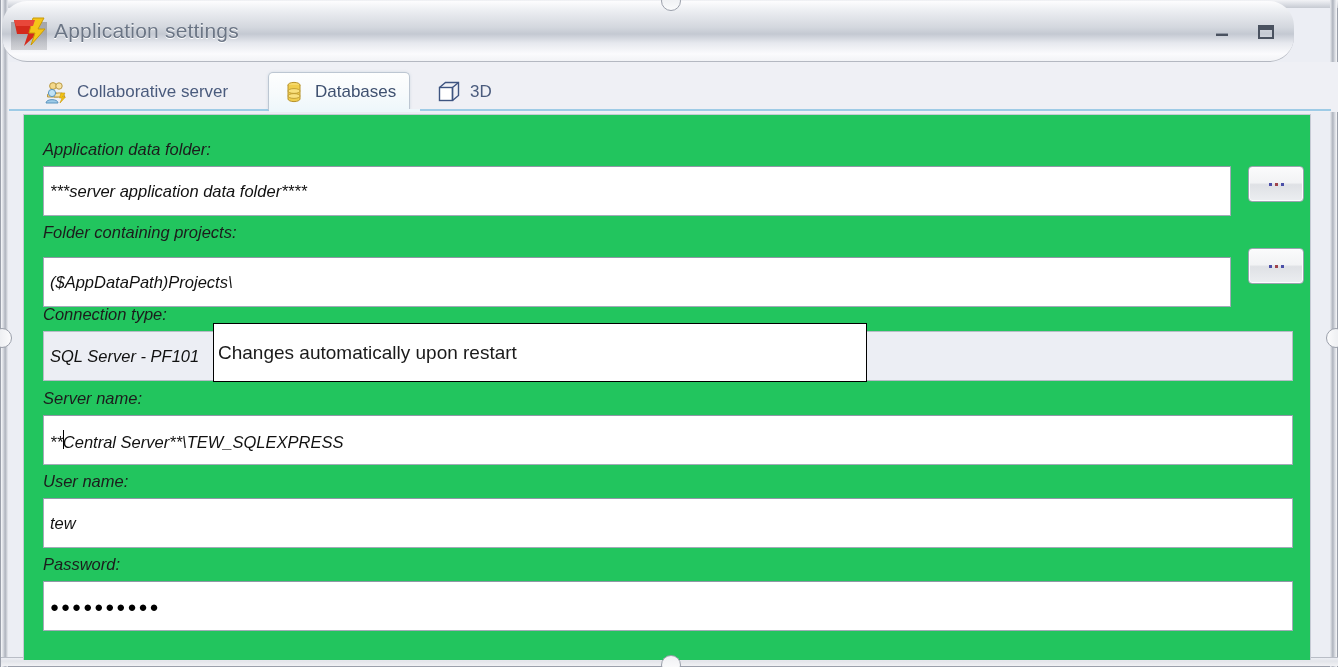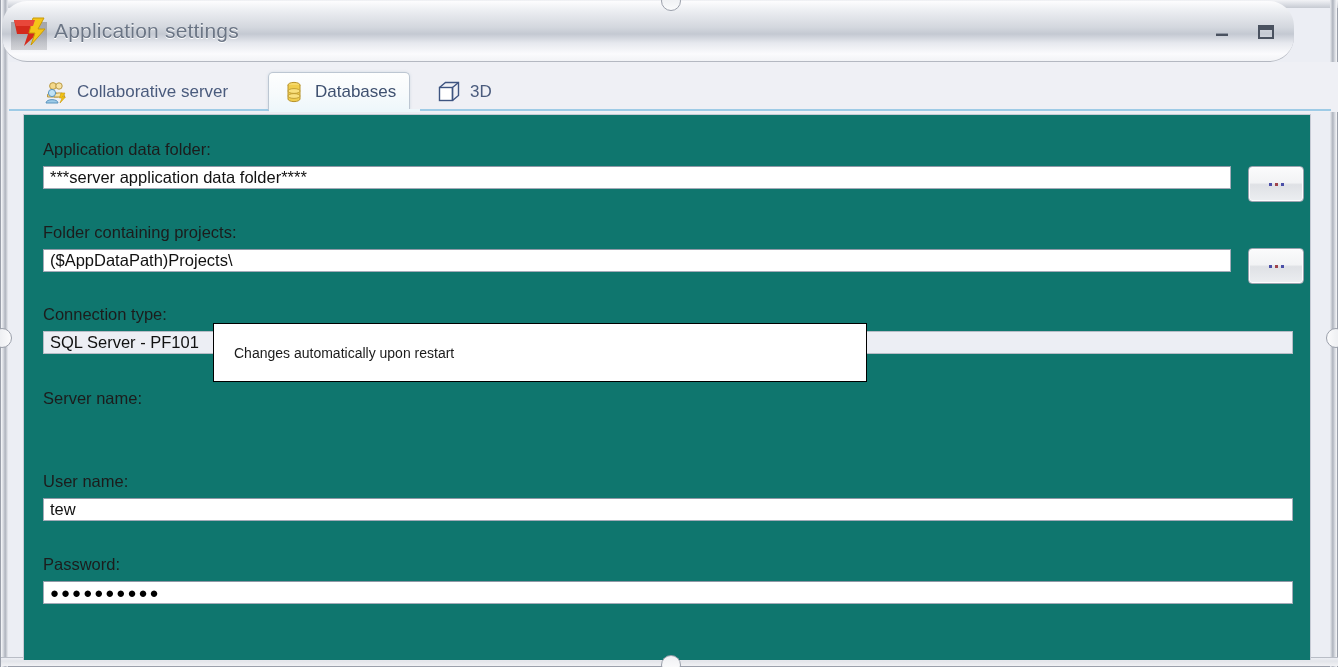--- a/index.html
+++ b/index.html
@@ -104,33 +104,34 @@
   }
   .tab-db-cover{
     position:absolute;left:260px;bottom:0px;width:151px;height:3px;
     background:#eef7fb;
   }
 
   
   .panel{
     position:absolute;left:22px;top:114px;width:1288px;height:546px;
     box-sizing:border-box;
-    background:#0f766e;
+    background:#22c55e;
     border:1px solid #c6cad4;
     border-bottom:none;
+    font-style:italic;
   }
 
   .field-label{
     position:absolute;left:19px;
     font-size:16.5px;color:#1c1c1c;white-space:nowrap;
   }
   .textbox{
     position:absolute;left:19px;
     box-sizing:border-box;
-    height:23px;
+    height:50px;
     background:#ffffff;
     border:1px solid #a3abb8;
     border-top-color:#8f98a6;
     display:flex;align-items:center;
     padding:10px 6px;
     font-size:16.5px;color:#111111;
     overflow:hidden;white-space:nowrap;
   }
   .textbox.disabled{
     background:#eceef4;
@@ -171,22 +172,22 @@
     box-shadow:inset 0 0 0 2px #e9ebee;
   }
   .chk-label{font-size:16.5px;color:#111;white-space:nowrap;}
 
   
   .tooltip{
     position:absolute;left:212px;top:323px;width:654px;height:59px;
     box-sizing:border-box;
     background:#ffffff;border:1px solid #000000;
     display:flex;align-items:center;
-    padding-left:20px;
-    font-size:14px;color:#1a1a1a;
+    padding-left:4px;
+    font-size:19px;color:#1a1a1a;
     z-index:50;
   }
 </style>
 </head>
 <body>
 
 <div class="window">
 
   <div class="frame-top"></div>
   <div class="frame-left"></div>
@@ -268,33 +269,36 @@
     <div class="textbox wide" style="top:51px">***server application data folder****</div>
     <div class="browsebtn" style="left:1224px;top:51px">
       <span class="dots">
           <i></i>
           <i></i>
           <i></i>
         </span>
     </div>
 
     <div class="field-label" style="top:108px">Folder containing projects:</div>
-    <div class="textbox wide" style="top:134px">($AppDataPath)Projects\</div>
+    <div class="textbox wide" style="top:142px">($AppDataPath)Projects\</div>
     <div class="browsebtn" style="left:1224px;top:133px">
       <span class="dots">
           <i></i>
           <i></i>
           <i></i>
         </span>
     </div>
 
     <div class="field-label" style="top:190px">Connection type:</div>
     <div class="textbox full disabled" style="top:216px">SQL Server - PF101</div>
 
     <div class="field-label" style="top:274px">Server name:</div>
+    <div class="textbox full" style="top:300px">
+      <span>**<span class="caret"></span>Central Server**\TEW_SQLEXPRESS</span>
+    </div>
 
     <div class="field-label" style="top:357px">User name:</div>
     <div class="textbox full" style="top:383px">tew</div>
 
     <div class="field-label" style="top:440px">Password:</div>
     <div class="textbox full" style="top:466px">
       <span class="pwd-dots">●●●●●●●●●●</span>
     </div>
 
   </div>

